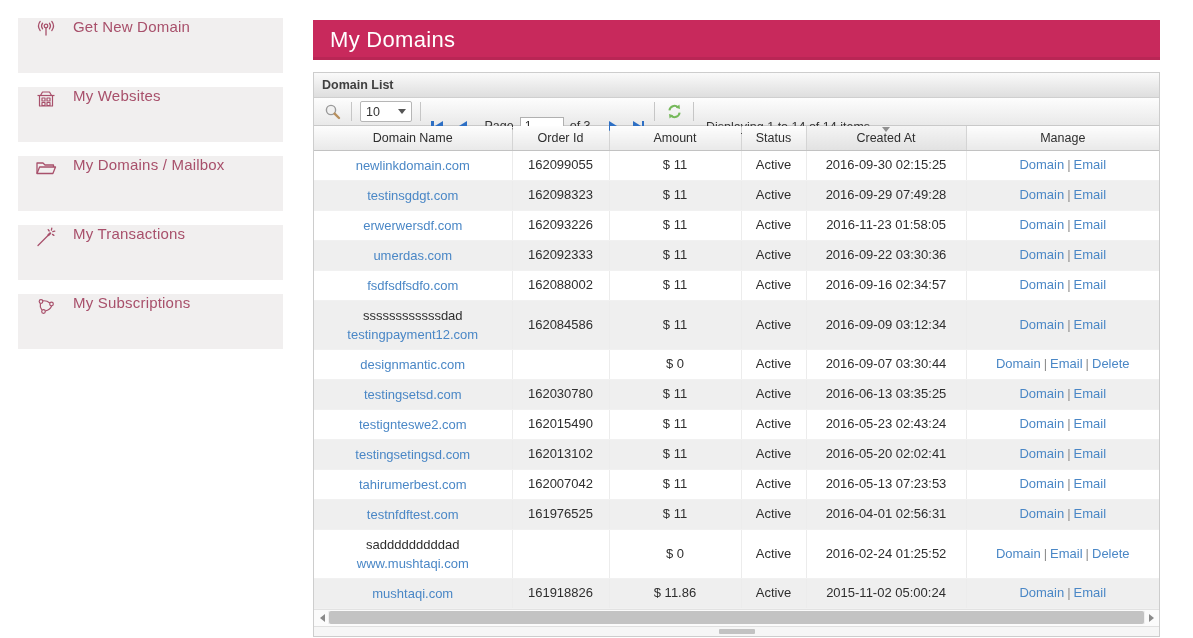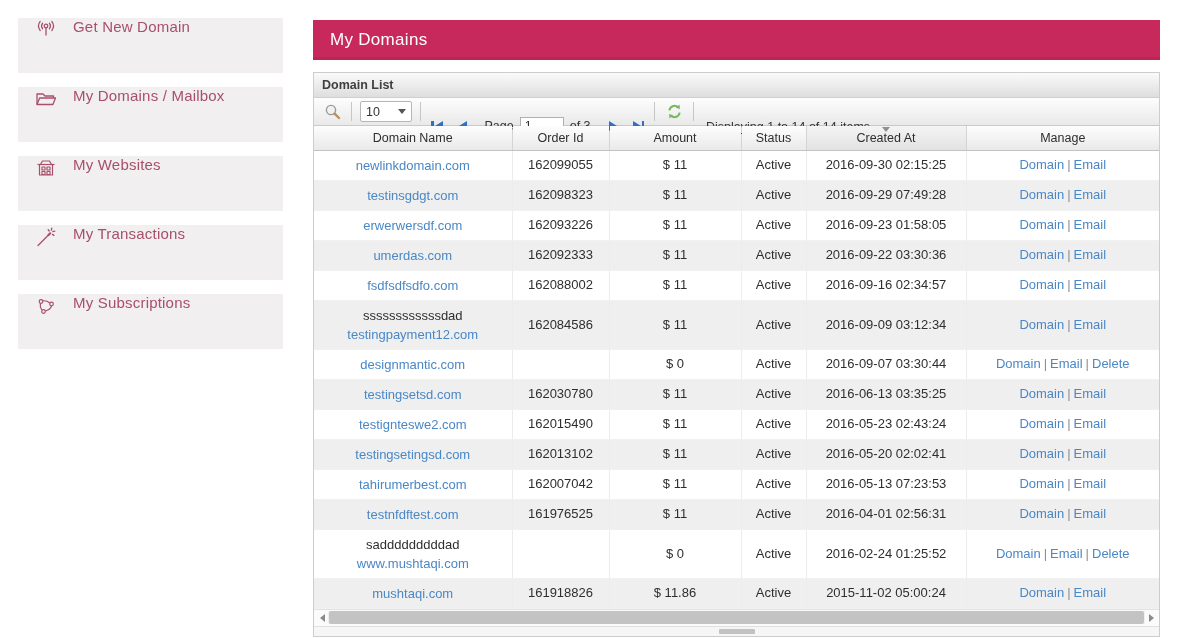--- a/index.html
+++ b/index.html
@@ -11,21 +11,21 @@
   .sidebar { position:absolute; left:18px; top:18px; width:265px; }
   .side-item { display:flex; align-items:flex-start; gap:15px; height:55px;
                background:#f1efef; margin-bottom:14px; padding:0 16px;
                color:#a8506b; cursor:pointer; }
   .side-item .lbl { font-size:15px; letter-spacing:.2px; }
   .side-item svg { flex:0 0 auto; }
 
   
   .main { position:absolute; left:313px; top:20px; width:847px; }
   .page-header { height:40px; line-height:40px; background:#c8295c; color:#fff;
-                 font-size:17px; padding-left:17px; letter-spacing:.3px;
+                 font-size:22px; padding-left:17px; letter-spacing:.3px;
                  box-shadow: inset 0 -3px 0 rgba(0,0,0,.07); }
 
   .panel { margin-top:12px; border:1px solid #cdcdcd; background:#fff; }
 
   .caption { height:25px; line-height:24px; font-size:12.5px; font-weight:bold;
              color:#404040; padding-left:8px;
              background:linear-gradient(#fafafa,#dedede);
              border-bottom:1px solid #cfcfcf; }
 
   
@@ -101,40 +101,40 @@
         <path d="M8.6 5.2 a4.6 4.6 0 0 0 0 5.6"></path>
           <path d="M6.2 3.4 a7.6 7.6 0 0 0 0 9.2"></path>
         <path d="M15.4 5.2 a4.6 4.6 0 0 1 0 5.6"></path>
           <path d="M17.8 3.4 a7.6 7.6 0 0 1 0 9.2"></path>
       </svg>
     </span>
     <span class="lbl">Get New Domain</span>
   </div>
   <div class="side-item">
     <span>
-      <svg width="24" height="24" viewBox="0 0 24 24" fill="none" stroke="#a8506b" stroke-width="1.3" stroke-linejoin="round">
-        <path d="M3 17.5 V7 h6 l2 2 h8.5 v2"></path>
-          <path d="M3 17.5 l2.6-6.5 H21.5 l-2.6 6.5 Z"></path>
-      </svg>
-    </span>
-    <span class="lbl">My Domains / Mailbox</span>
-  </div>
-  <div class="side-item">
-    <span>
       <svg width="24" height="24" viewBox="0 0 24 24" fill="none" stroke="#a8506b" stroke-width="1.2" stroke-linejoin="round">
         <path d="M5.5 8.5 h13 v10.5 h-13 Z"></path>
           <path d="M3.5 8.5 h17"></path>
           <path d="M6.5 8.5 L8.5 5 h7 l2 3.5"></path>
         <rect x="8" y="11" width="3" height="3"></rect>
           <rect x="13" y="11" width="3" height="3"></rect>
         <rect x="8" y="15.5" width="3" height="3"></rect>
           <rect x="13" y="15.5" width="3" height="3"></rect>
       </svg>
     </span>
     <span class="lbl">My Websites</span>
+  </div>
+  <div class="side-item">
+    <span>
+      <svg width="24" height="24" viewBox="0 0 24 24" fill="none" stroke="#a8506b" stroke-width="1.3" stroke-linejoin="round">
+        <path d="M3 17.5 V7 h6 l2 2 h8.5 v2"></path>
+          <path d="M3 17.5 l2.6-6.5 H21.5 l-2.6 6.5 Z"></path>
+      </svg>
+    </span>
+    <span class="lbl">My Domains / Mailbox</span>
   </div>
   <div class="side-item">
     <span>
       <svg width="24" height="24" viewBox="0 0 24 24" fill="none" stroke="#a8506b" stroke-width="1.3" stroke-linecap="round">
         <line x1="4" y1="20.5" x2="14.5" y2="10"></line>
           <line x1="14.5" y1="10" x2="16.2" y2="8.3" stroke-width="2.2"></line>
         <line x1="17.8" y1="3.2" x2="17.4" y2="5.2"></line>
           <line x1="20.8" y1="6.2" x2="18.8" y2="6.6"></line>
         <line x1="19.9" y1="10.4" x2="18.5" y2="9.4"></line>
           <line x1="14.2" y1="4.6" x2="15.2" y2="6"></line>
@@ -247,21 +247,21 @@
             <td>$ 11</td>
             <td>Active</td>
             <td>2016-09-29 07:49:28</td>
             <td><a class="link">Domain</a><span class="sep">|</span><a class="link">Email</a></td>
           </tr>
           <tr>
             <td><a class="link name-link">erwerwersdf.com</a></td>
             <td>162093226</td>
             <td>$ 11</td>
             <td>Active</td>
-            <td>2016-09-23 01:58:05</td>
+            <td>2016-11-23 01:58:05</td>
             <td><a class="link">Domain</a><span class="sep">|</span><a class="link">Email</a></td>
           </tr>
           <tr class="alt">
             <td><a class="link name-link">umerdas.com</a></td>
             <td>162092333</td>
             <td>$ 11</td>
             <td>Active</td>
             <td>2016-09-22 03:30:36</td>
             <td><a class="link">Domain</a><span class="sep">|</span><a class="link">Email</a></td>
           </tr>

